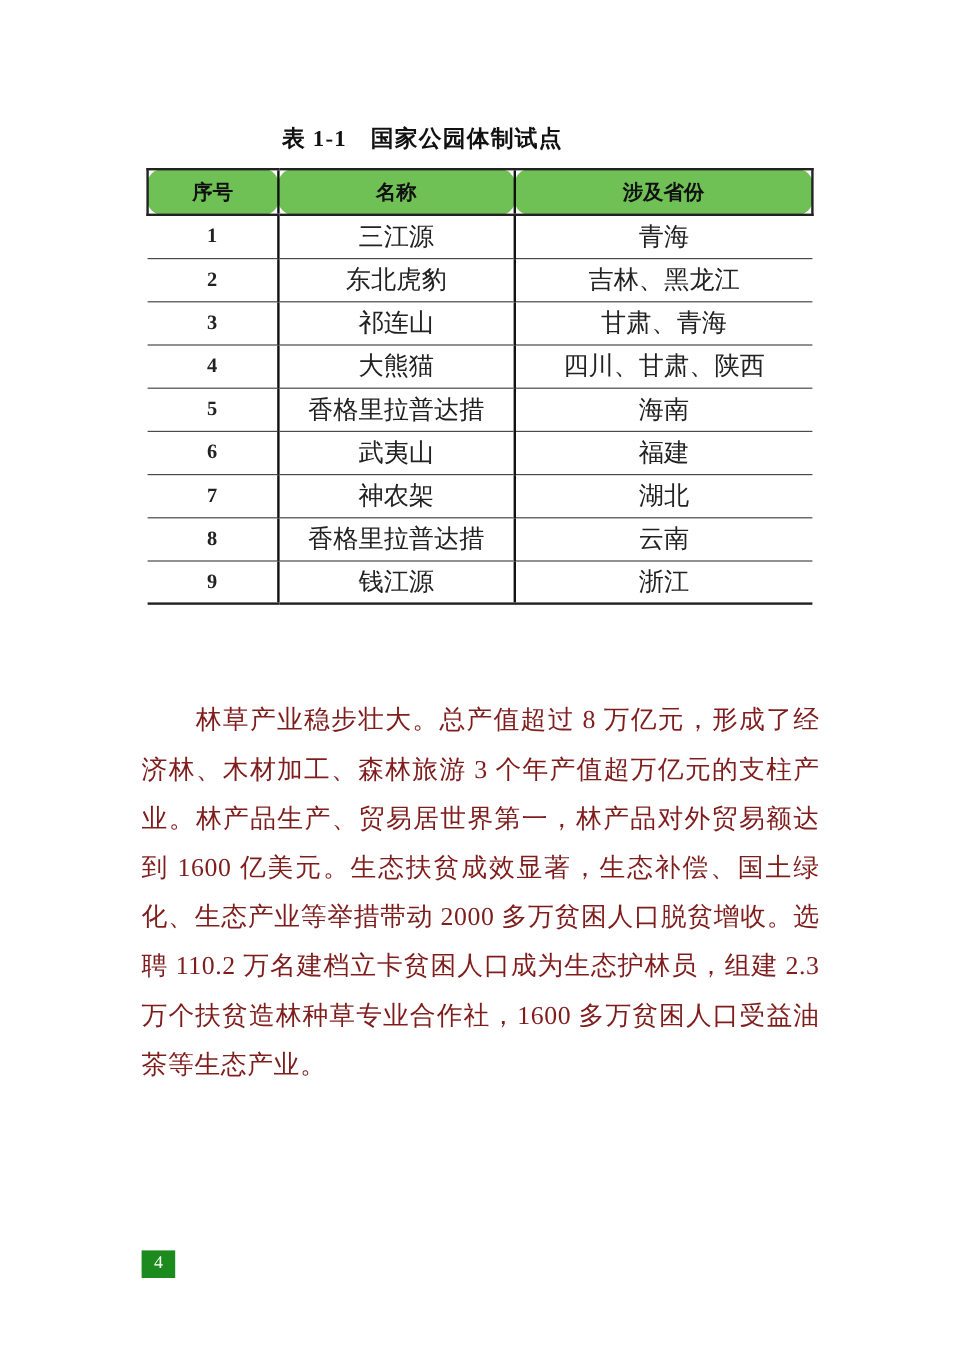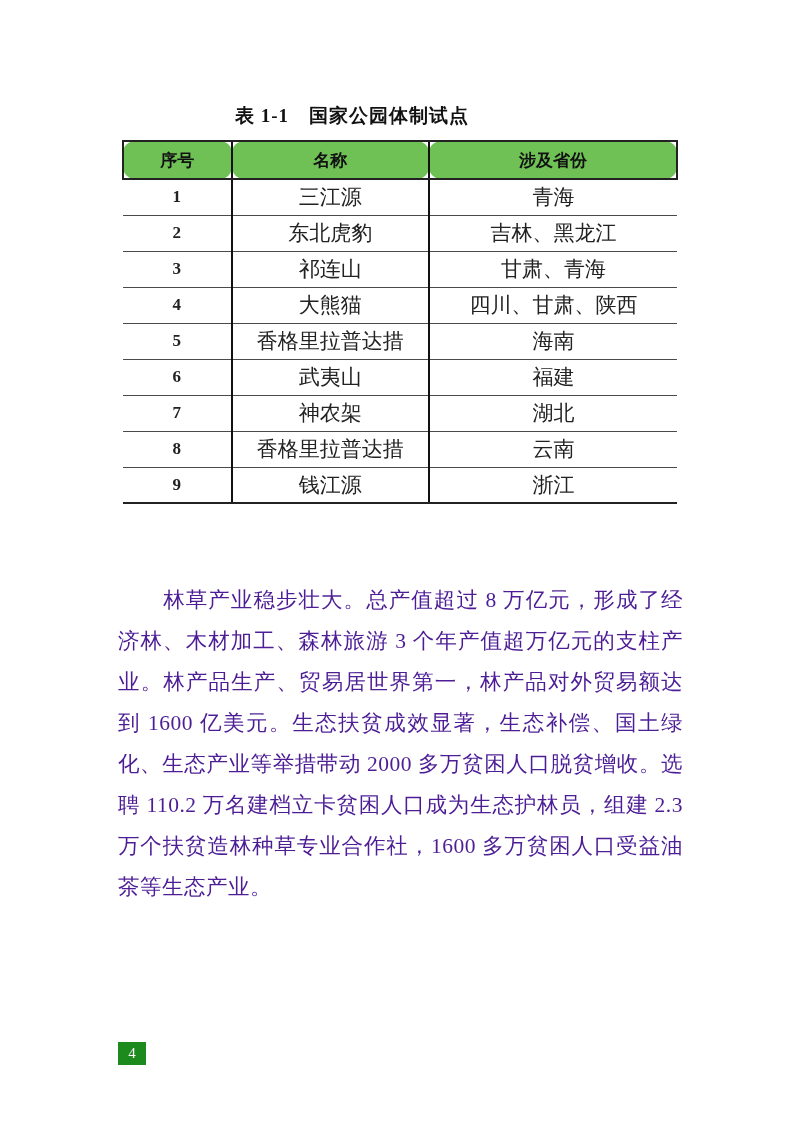--- a/index.html
+++ b/index.html
@@ -68,21 +68,21 @@
   .body-paragraph {
     position: absolute;
     top: 580px;
     left: 118px;
     width: 565px;
     font-size: 21.5px;
     line-height: 41px;
     text-align: justify;
     text-justify: inter-ideograph;
     text-indent: 2.1em;
-    color: #4c1d95;
+    color: #7f1d1d;
     letter-spacing: 0.5px;
   }
   .page-number-badge {
     position: absolute;
     top: 1042px;
     left: 118px;
     width: 28px;
     height: 23px;
     background: #1c8a1c;
     color: #ffffff;

